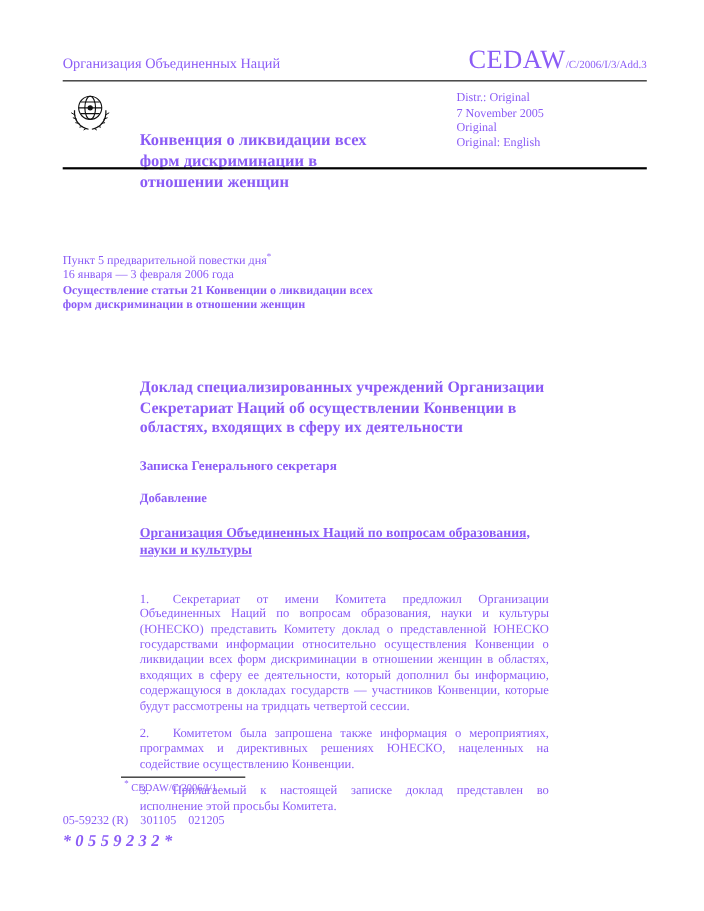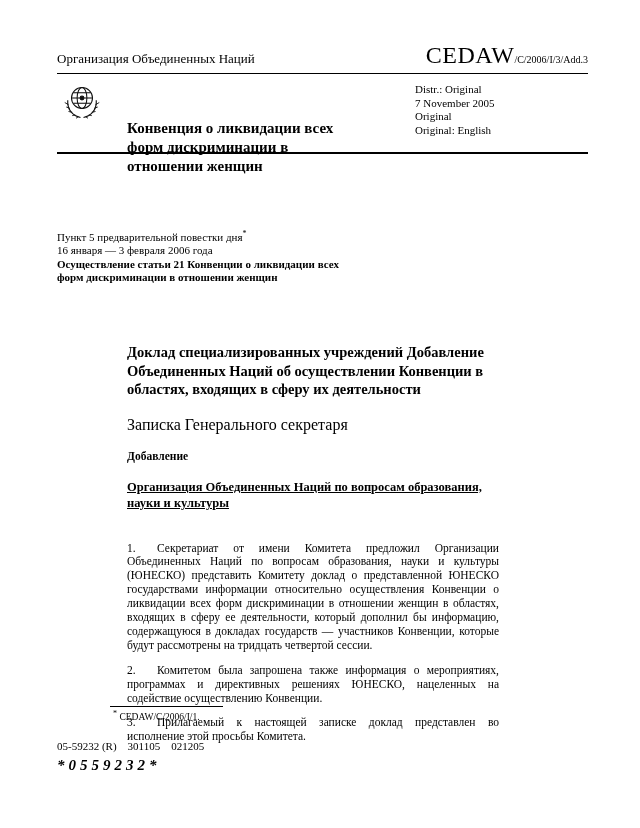--- a/index.html
+++ b/index.html
@@ -2,21 +2,21 @@
 <html><head>
 <meta charset="utf-8">
 <style>
   * { box-sizing: border-box; }
   html, body { margin: 0; padding: 0; background: #ffffff; }
   .page {
     position: relative;
     width: 640px;
     height: 828px;
     background: #ffffff;
-    color: #000000;
+    color: #8b5cf6;
     font-family: "Liberation Serif", serif;
     overflow: hidden;
   }
   
   .top-row {
     position: absolute; left: 57px; right: 52px; top: 42px;
     display: flex; justify-content: space-between; align-items: baseline;
   }
   .org-name { font-size: 13px; }
   .doc-symbol { white-space: nowrap; }
@@ -48,21 +48,21 @@
   .item-title { font-weight: bold; width: 295px; margin-top: 1px; }
   sup { font-size: 8px; line-height: 0; }
   
   .main {
     position: absolute; left: 127px; top: 343px; width: 388px;
   }
   .doc-title {
     font-size: 14.5px; font-weight: bold; line-height: 18.5px;
     margin: 0 0 17px 0;
   }
-  .note-sg { font-size: 16px; font-weight: normal; margin: 0 0 16px 0; }
+  .note-sg { font-size: 12px; font-weight: bold; margin: 0 0 16px 0; }
   .addendum { font-size: 11.5px; font-weight: bold; margin: 0 0 17px 0; }
   .section-heading {
     font-size: 12.5px; font-weight: bold; line-height: 16px;
     margin: 0 0 31px 0; width: 370px; text-decoration: underline;
   }
   .para {
     font-size: 11.5px; line-height: 13.9px; text-align: justify;
     margin: 0 16px 11px 0;
   }
   .pnum { display: inline-block; width: 30px; }
@@ -138,21 +138,21 @@
 
   <div class="thick-rule"></div>
 
   <div class="committee-block">
     <div><span>Пункт 5 предварительной повестки дня</span><sup>*</sup></div>
     <div>16 января — 3 февраля 2006 года</div>
     <div class="item-title">Осуществление статьи 21 Конвенции о ликвидации всех форм дискриминации в отношении женщин</div>
   </div>
 
   <div class="main">
-    <h1 class="doc-title">Доклад специализированных учреждений Добавление Объединенных Наций об осуществлении Конвенции в областях, входящих в сферу их деятельности</h1>
+    <h1 class="doc-title">Доклад специализированных учреждений Организации Секретариат Наций об осуществлении Конвенции в областях, входящих в сферу их деятельности</h1>
     <div class="note-sg">Записка Генерального секретаря</div>
     <div class="addendum">Добавление</div>
     <div class="section-heading">Организация Объединенных Наций по вопросам образования, науки и культуры</div>
 
     <p class="para"><span class="pnum">1.</span><span>Секретариат от имени Комитета предложил Организации Объединенных Наций по вопросам образования, науки и культуры (ЮНЕСКО) представить Комитету доклад о представленной ЮНЕСКО государствами информации относительно осуществления Конвенции о ликвидации всех форм дискриминации в отношении женщин в областях, входящих в сферу ее деятельности, который дополнил бы информацию, содержащуюся в докладах государств — участников Конвенции, которые будут рассмотрены на тридцать четвертой сессии.</span></p>
     <p class="para"><span class="pnum">2.</span><span>Комитетом была запрошена также информация о мероприятиях, программах и директивных решениях ЮНЕСКО, нацеленных на содействие осуществлению Конвенции.</span></p>
     <p class="para"><span class="pnum">3.</span><span>Прилагаемый к настоящей записке доклад представлен во исполнение этой просьбы Комитета.</span></p>
   </div>
 
   <div class="footnote-rule"></div>

